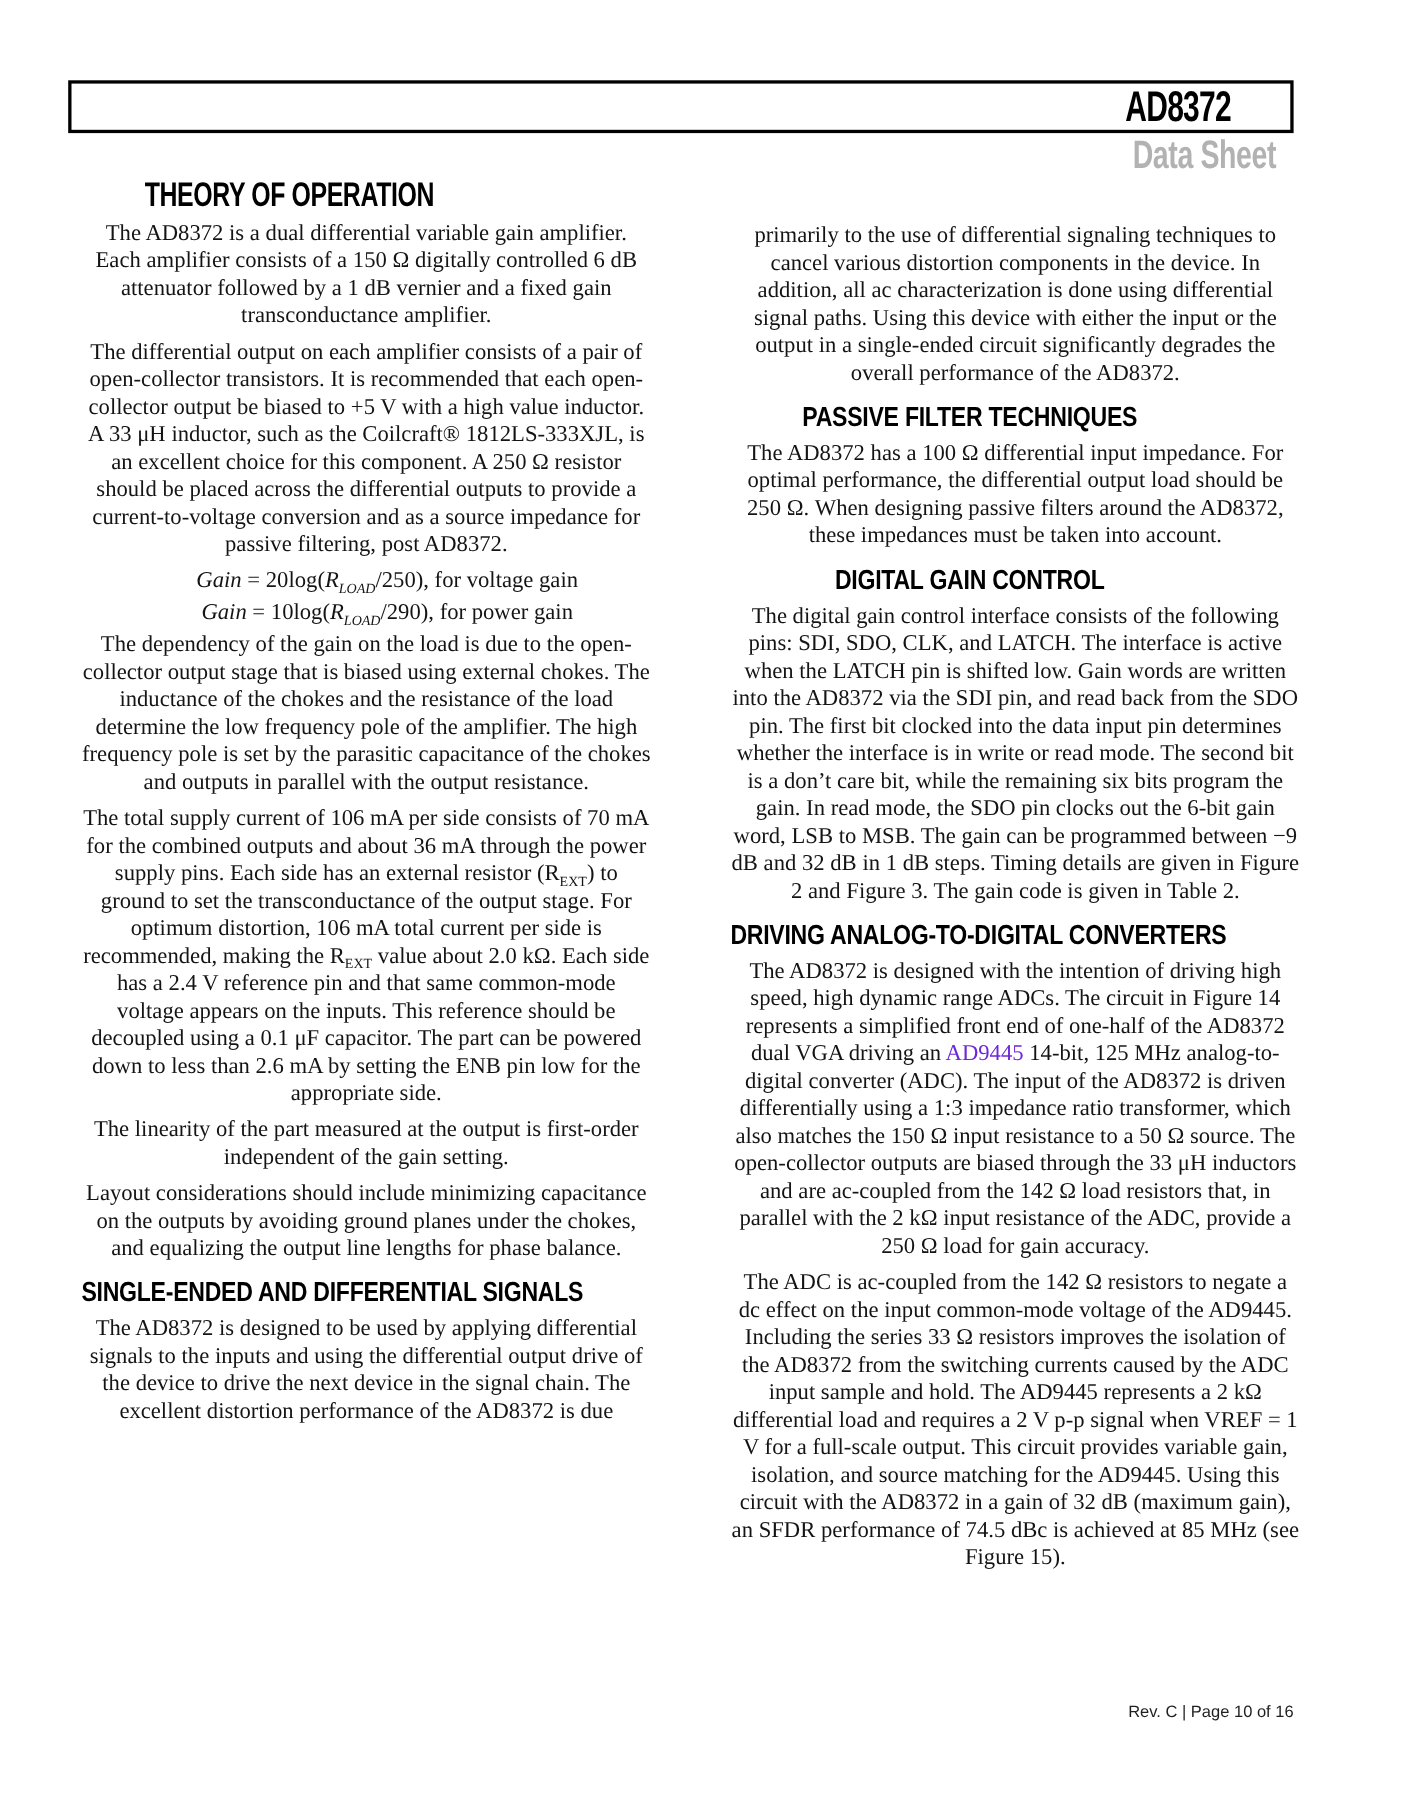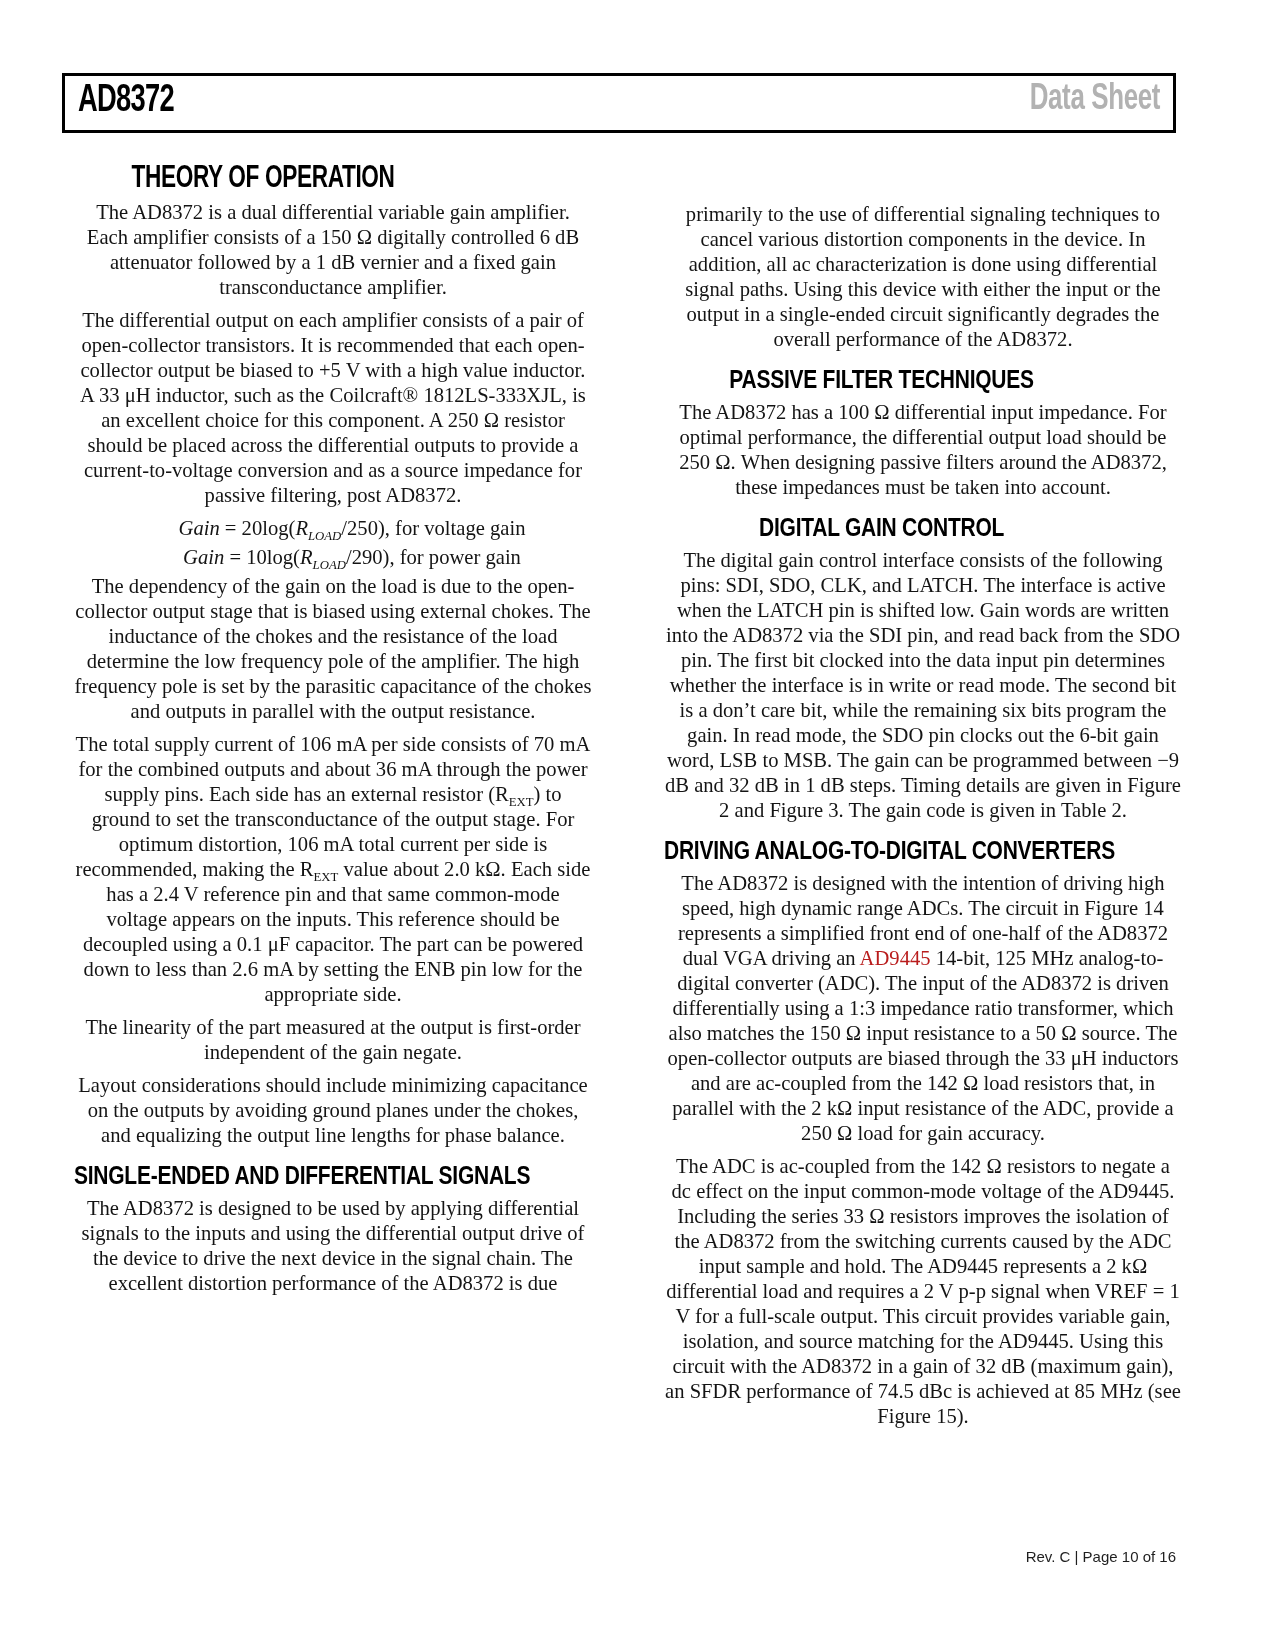--- a/index.html
+++ b/index.html
@@ -7,25 +7,26 @@
     position:relative;
     width:1275px; height:1650px;
     background:#ffffff;
     font-family:"Liberation Serif", serif;
     color:#141414;
     overflow:hidden;
   }
   
   .hdr {
     position:absolute; left:62px; top:73px;
-    width:1114px; height:60px;
+    width:1114px; height:48px;
     border:3px solid #000;
     box-sizing:border-box;
-    display:flex; align-items:flex-start; justify-content:space-between;
+    display:flex; align-items:flex-end; justify-content:space-between;
     padding:0 13px;
+    flex-direction:column;
   }
   .part {
     font-family:"Liberation Sans", sans-serif;
     font-weight:bold; font-size:39px; color:#000;
     letter-spacing:-1px;
     transform:scaleX(0.70); transform-origin:left center;
     white-space:nowrap;
   }
   .doctype {
     font-family:"Liberation Sans", sans-serif;
@@ -55,21 +56,21 @@
     font-weight:bold; font-size:25px; line-height:26px;
     color:#000; margin:14px 0 8px 0;
     letter-spacing:-0.3px;
     transform:scaleX(0.84); transform-origin:left bottom;
     white-space:nowrap;
   }
   .eq { margin:2px 0 4px 38px; }
   .eq .it { font-style:italic;font-family:Liberation Serif, serif; }
   sub { font-size:0.62em; line-height:0; }
   .eq sub { font-style:italic; }
-  .plink { color:#b91c1c; text-decoration:none; cursor:pointer; }
+  .plink { color:#6d28d9; text-decoration:none; cursor:pointer; }
   .footer {
     position:absolute; left:62px; top:1548px; width:1114px;
     text-align:right;
     font-family:"Liberation Sans", sans-serif;
     font-size:15px; color:#1f1f1f;
   }
 </style>
 </head>
 <body>
 
@@ -88,21 +89,21 @@
 
 
     <p class="eq"><span class="it">Gain</span><span> = 20log(</span><span class="it">R</span><sub>LOAD</sub><span>/250), for voltage gain</span></p>
 
     <p class="eq"><span class="it">Gain</span><span> = 10log(</span><span class="it">R</span><sub>LOAD</sub><span>/290), for power gain</span></p>
 
     <p>The dependency of the gain on the load is due to the open-collector output stage that is biased using external chokes. The inductance of the chokes and the resistance of the load determine the low frequency pole of the amplifier. The high frequency pole is set by the parasitic capacitance of the chokes and outputs in parallel with the output resistance.</p>
 
     <p><span>The total supply current of 106 mA per side consists of 70 mA for the combined outputs and about 36 mA through the power supply pins. Each side has an external resistor (R</span><sub>EXT</sub><span>) to ground to set the transconductance of the output stage. For optimum distortion, 106 mA total current per side is recommended, making the R</span><sub>EXT</sub><span> value about 2.0 kΩ. Each side has a 2.4 V reference pin and that same common-mode voltage appears on the inputs. This reference should be decoupled using a 0.1 μF capacitor. The part can be powered down to less than 2.6 mA by setting the ENB pin low for the appropriate side.</span></p>
 
-    <p>The linearity of the part measured at the output is first-order independent of the gain negate.</p>
+    <p>The linearity of the part measured at the output is first-order independent of the gain setting.</p>
     <p>Layout considerations should include minimizing capacitance on the outputs by avoiding ground planes under the chokes, and equalizing the output line lengths for phase balance.</p>
 
     <h2>SINGLE-ENDED AND DIFFERENTIAL SIGNALS</h2>
     <p>The AD8372 is designed to be used by applying differential signals to the inputs and using the differential output drive of the device to drive the next device in the signal chain. The excellent distortion performance of the AD8372 is due</p>
   </div>
 
   <div class="col col-right">
     <p>primarily to the use of differential signaling techniques to cancel various distortion components in the device. In addition, all ac characterization is done using differential signal paths. Using this device with either the input or the output in a single-ended circuit significantly degrades the overall performance of the AD8372.</p>
 
     <h2>PASSIVE FILTER TECHNIQUES</h2>

